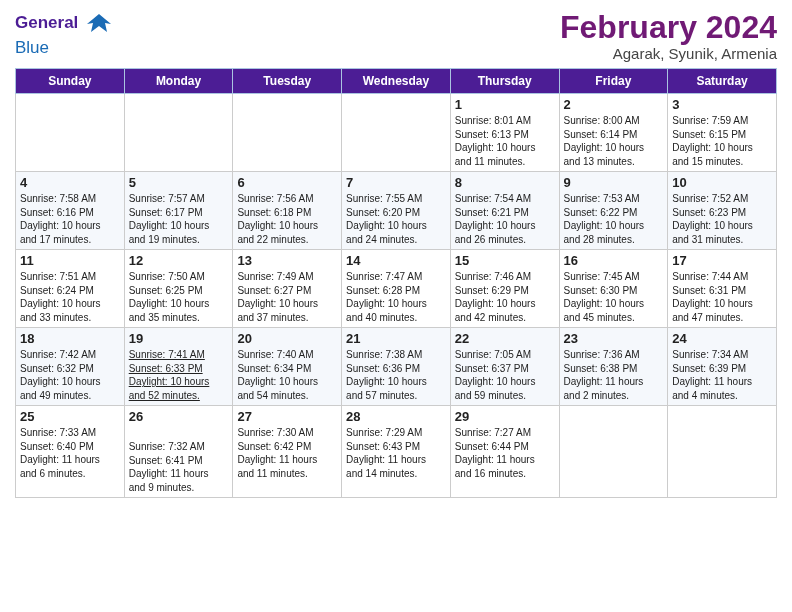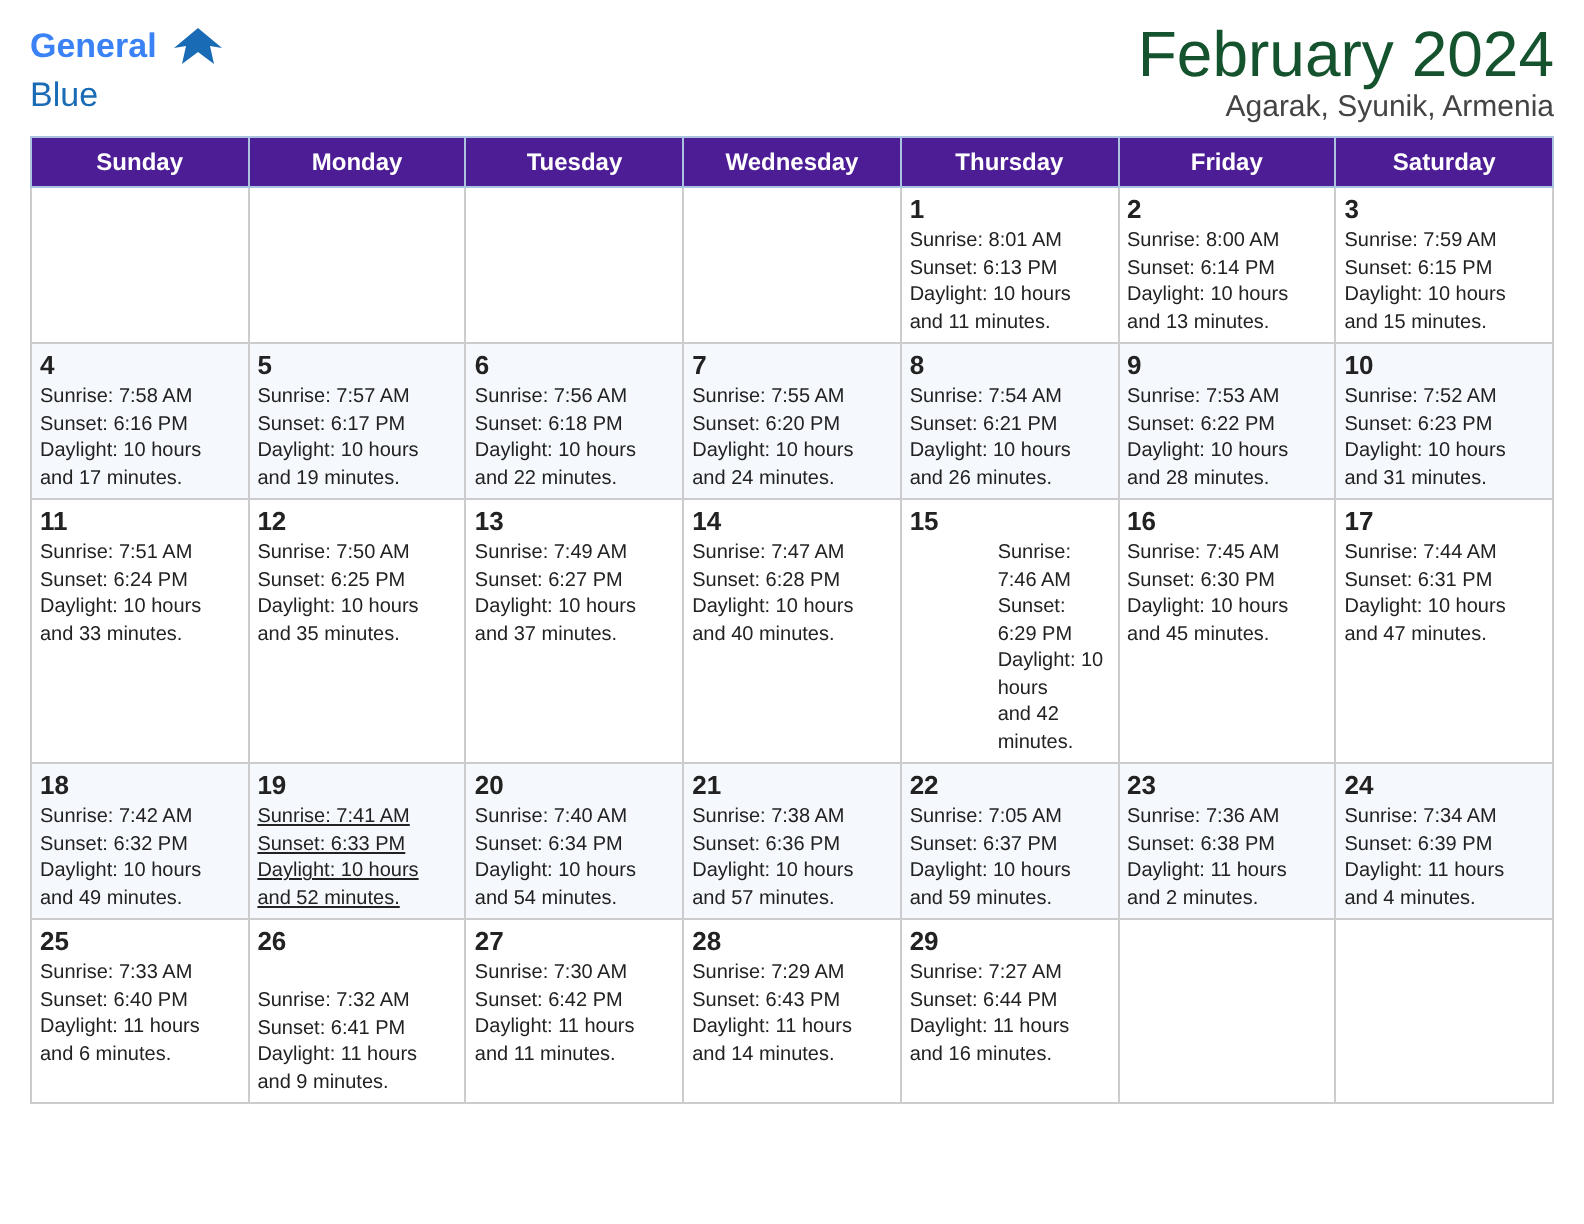--- a/index.html
+++ b/index.html
@@ -30,22 +30,22 @@
     .logo-icon {
       width: 28px;
       height: 28px;
       margin-left: 2px;
     }
     .title-block {
       text-align: right;
     }
     .main-title {
       font-size: 32px;
-      font-weight: normal;
-      color: #14532d;
+      font-weight: bold;
+      color: #701a75;
       line-height: 1.1;
     }
     .subtitle {
       font-size: 15px;
       color: #444;
     }
     table {
       width: 100%;
       border-collapse: collapse;
       table-layout: fixed;
@@ -89,21 +89,21 @@
     }
   </style>
 </head>
 <body>
 
 <div class="page">
   <div class="header-row">
     <div class="logo">
       <div>
         <div style="font-size:17px;font-weight:bold;color:#333;line-height:1.15;">
-          <span style="color:#3b82f6;">General</span>
+          <span style="color:#4c1d95;">General</span>
           <svg class="logo-icon" viewBox="0 0 28 28" style="display:inline-block;vertical-align:middle;margin-left:2px;">
             <polygon points="14,4 26,14 20,13 22,22 14,16 6,22 8,13 2,14" fill="#1a6bb5"></polygon>
           </svg>
         </div>
         <div style="font-size:17px;font-weight:normal;color:#1a6bb5;line-height:1.15;">Blue</div>
       </div>
     </div>
     <div class="title-block">
       <div class="main-title">February 2024</div>
       <div class="subtitle">Agarak, Syunik, Armenia</div>
@@ -225,21 +225,21 @@
           </td>
           <td>
             <div class="day-num">14</div>
             <div class="day-info" style="white-space: pre-line;">Sunrise: 7:47 AM
 Sunset: 6:28 PM
 Daylight: 10 hours
 and 40 minutes.</div>
           </td>
           <td>
             <div class="day-num">15</div>
-            <div class="day-info" style="white-space: pre-line; margin-left: 44px;">Sunrise: 7:46 AM
+            <div class="day-info" style="white-space: pre-line;">Sunrise: 7:46 AM
 Sunset: 6:29 PM
 Daylight: 10 hours
 and 42 minutes.</div>
           </td>
           <td>
             <div class="day-num">16</div>
             <div class="day-info" style="white-space: pre-line;">Sunrise: 7:45 AM
 Sunset: 6:30 PM
 Daylight: 10 hours
 and 45 minutes.</div>

